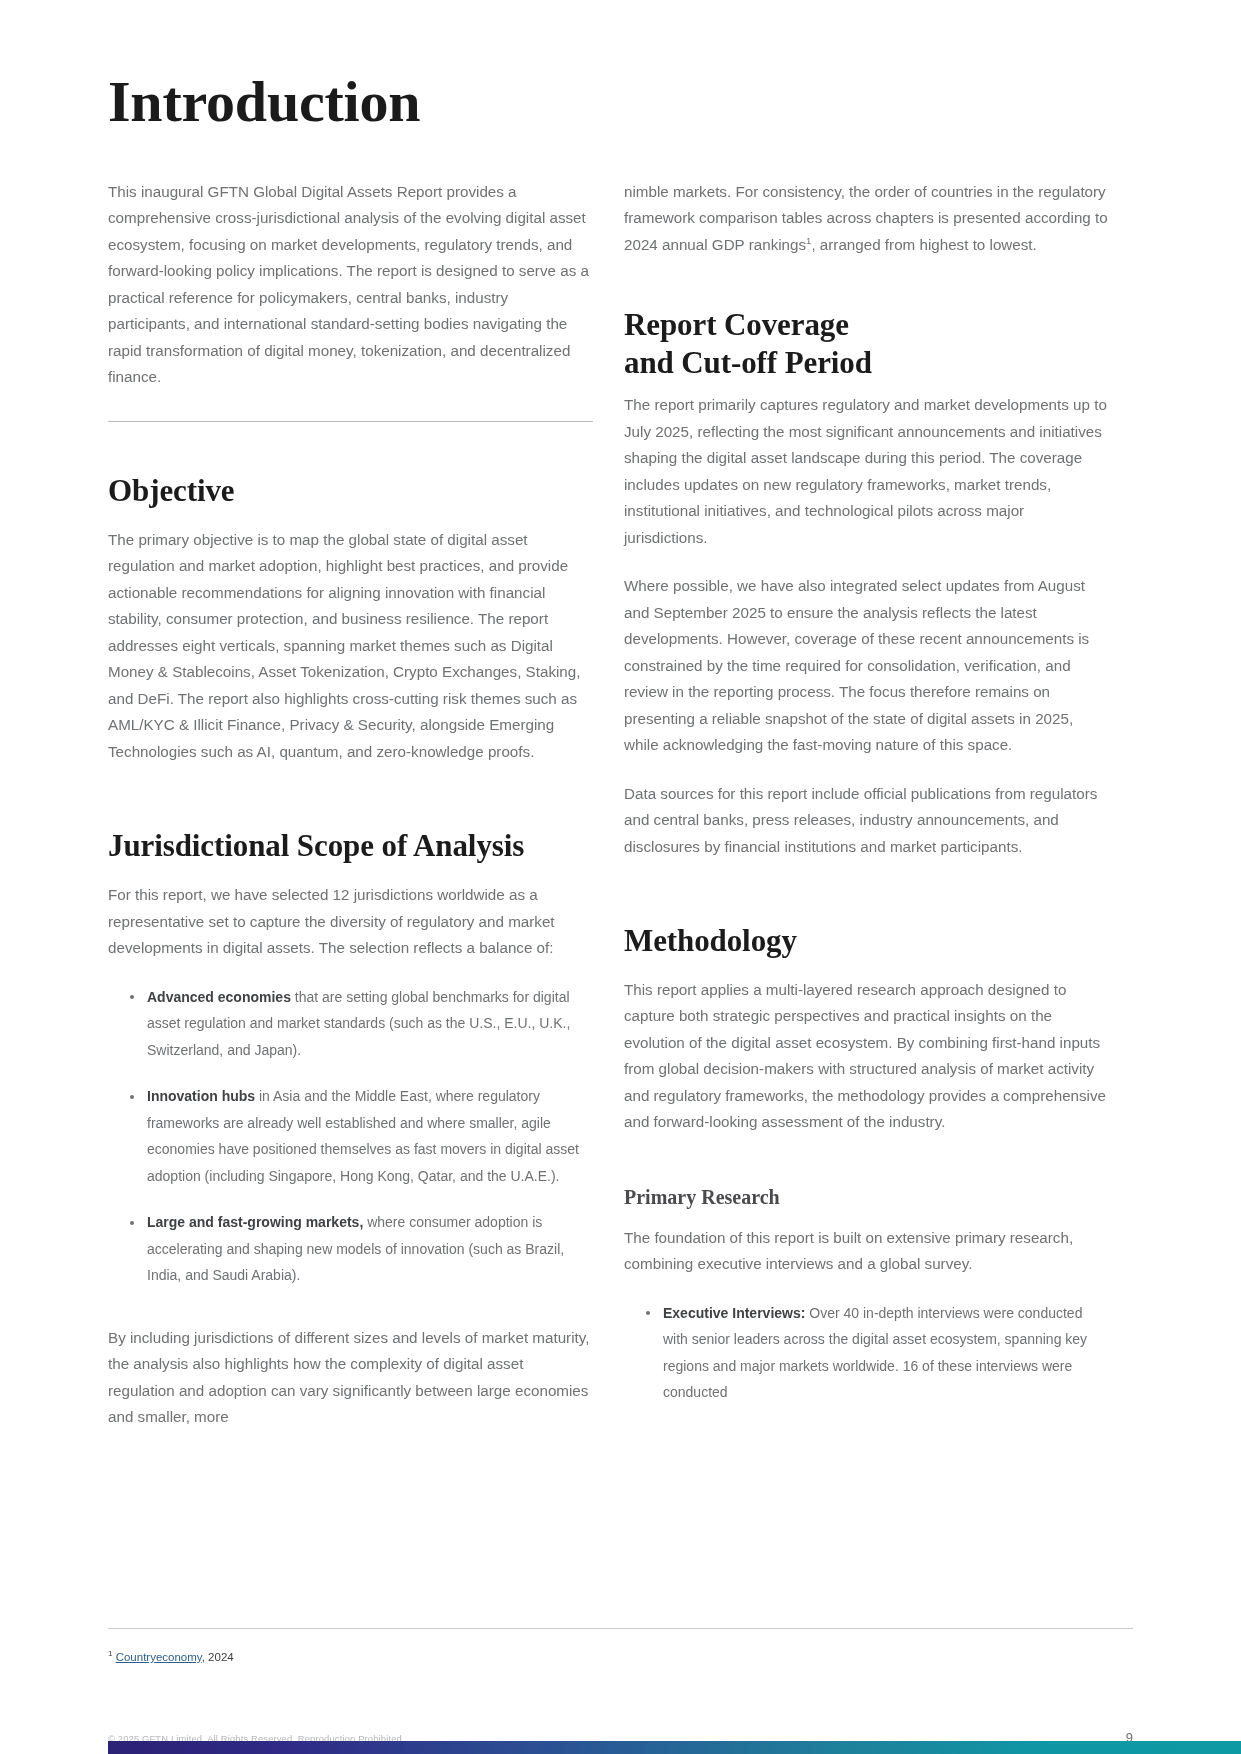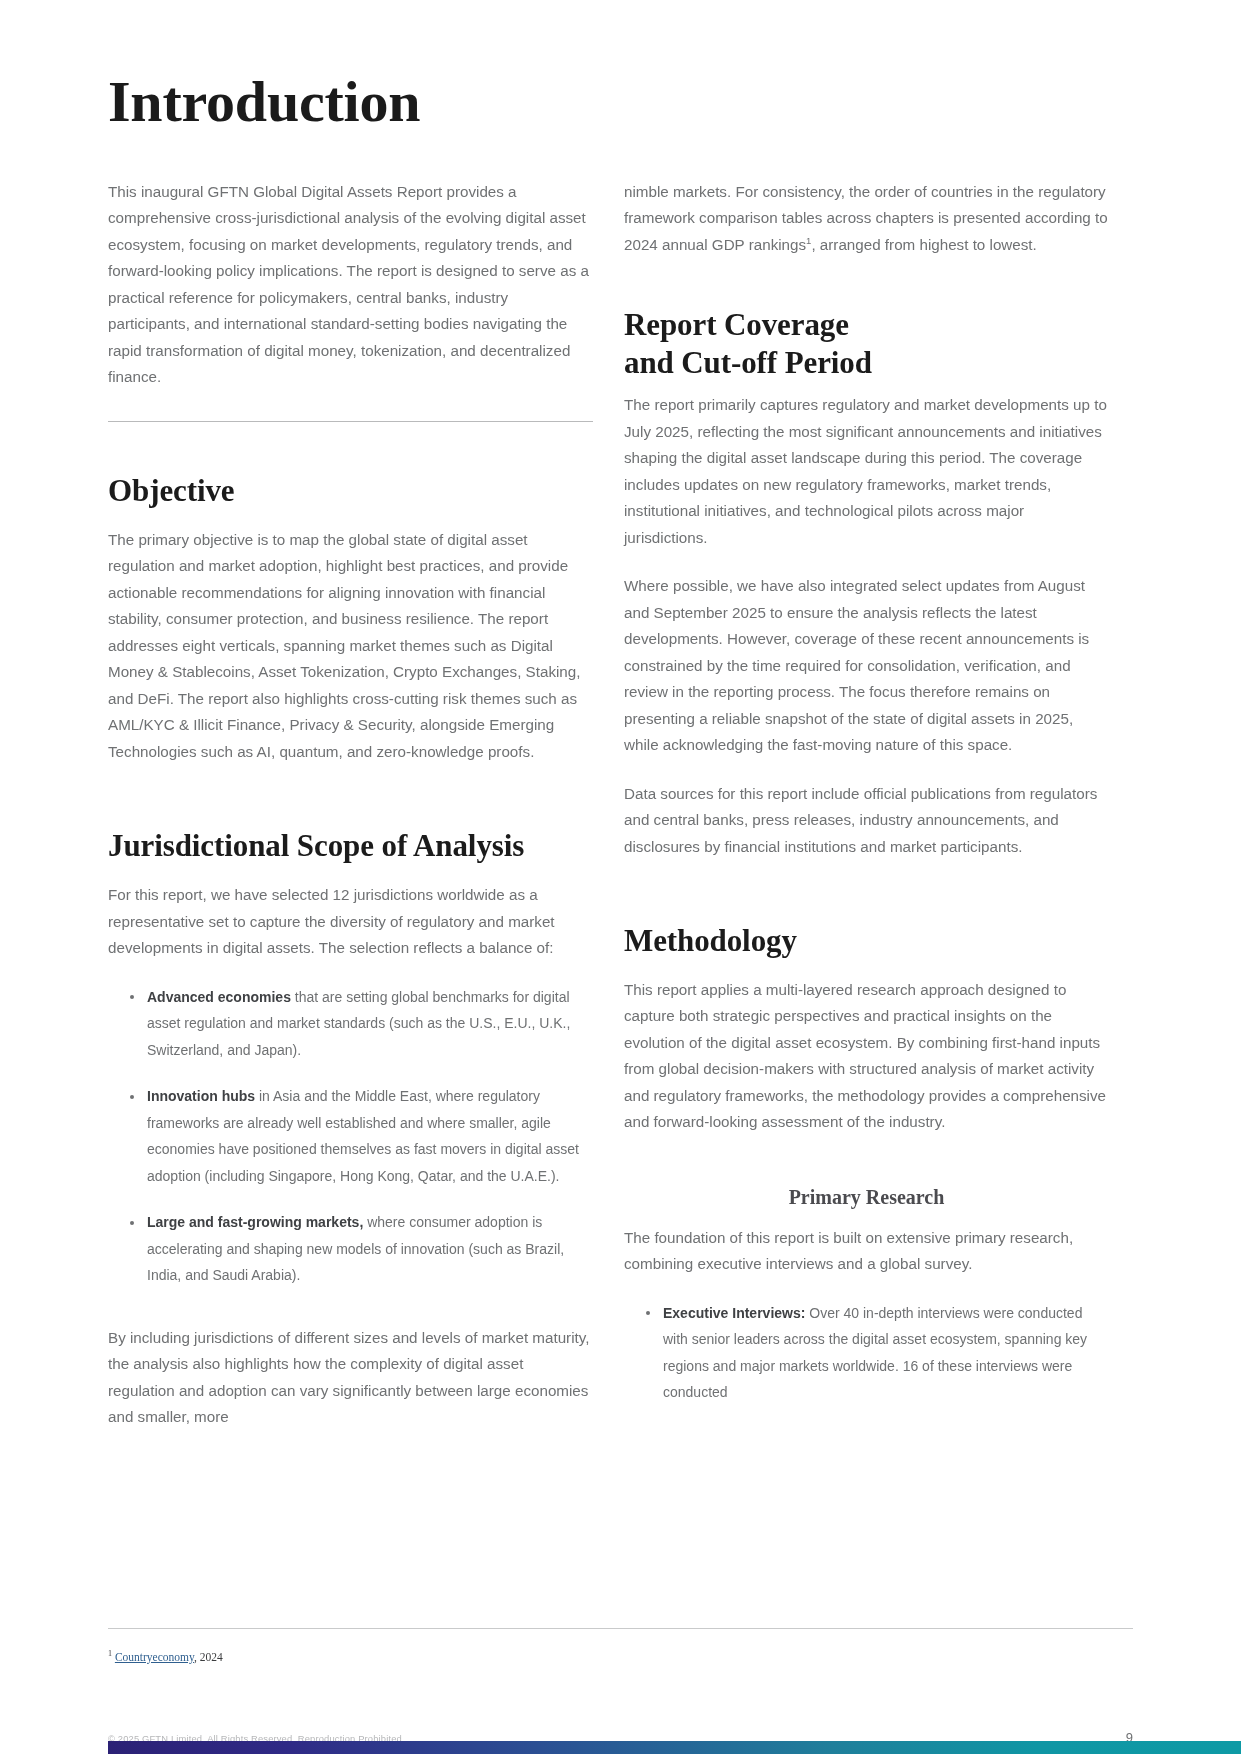--- a/index.html
+++ b/index.html
@@ -48,21 +48,20 @@
   .h2.tight {
     margin-bottom: 10px;
   }
   .h3 {
     font-family: "Liberation Serif", serif;
     font-weight: 700;
     font-size: 20px;
     line-height: 1.3;
     color: #4b4b4f;
     margin: 0 0 15px 0;
-    text-align: center;
   }
   
   p.body {
     font-family: "Liberation Sans", sans-serif;
     font-weight: 400;
     font-size: 15.2px;
     line-height: 26.5px;
     color: #6f7173;
     margin: 0 0 22px 0;
   }
@@ -130,21 +129,21 @@
     top: 1628px;
     width: 1025px;
   }
   .footnote-rule {
     height: 1px;
     background: #c9cacb;
     width: 100%;
     margin-bottom: 20px;
   }
   .footnote {
-    font-family: Liberation Serif, serif;
+    font-family: Liberation Sans, sans-serif;
     font-size: 11.5px;
     line-height: 16px;
     color: #3b3c3e;
   }
   .footnote sup {
     font-size: 8px;
     vertical-align: super;
     line-height: 0;
   }
   .footnote a {

